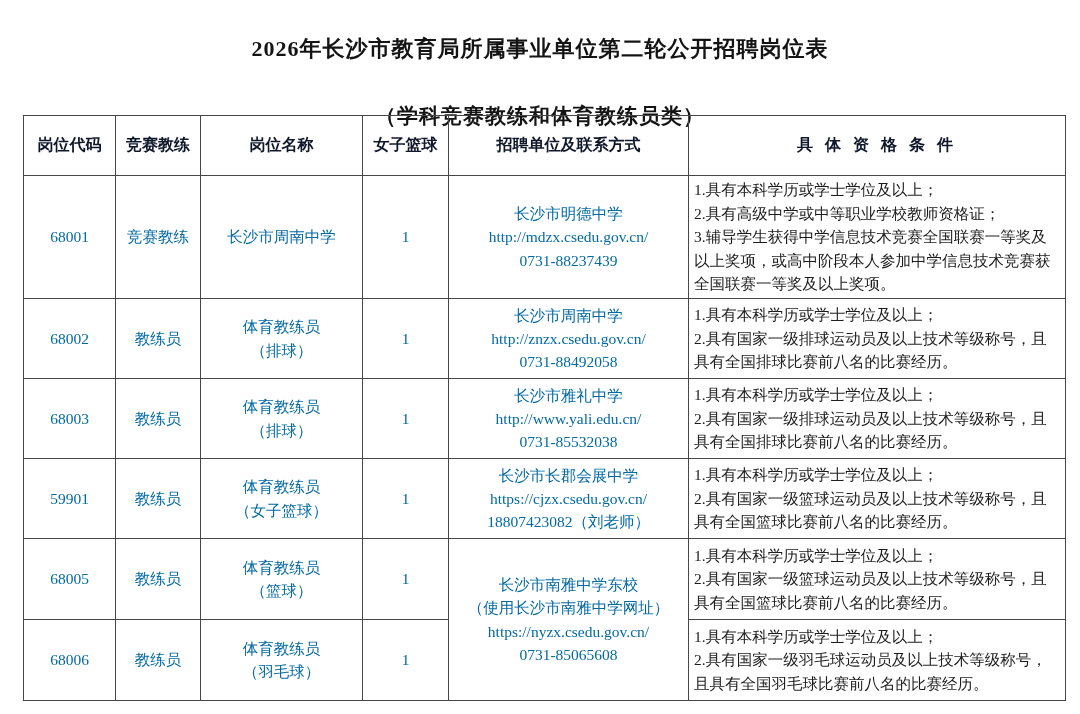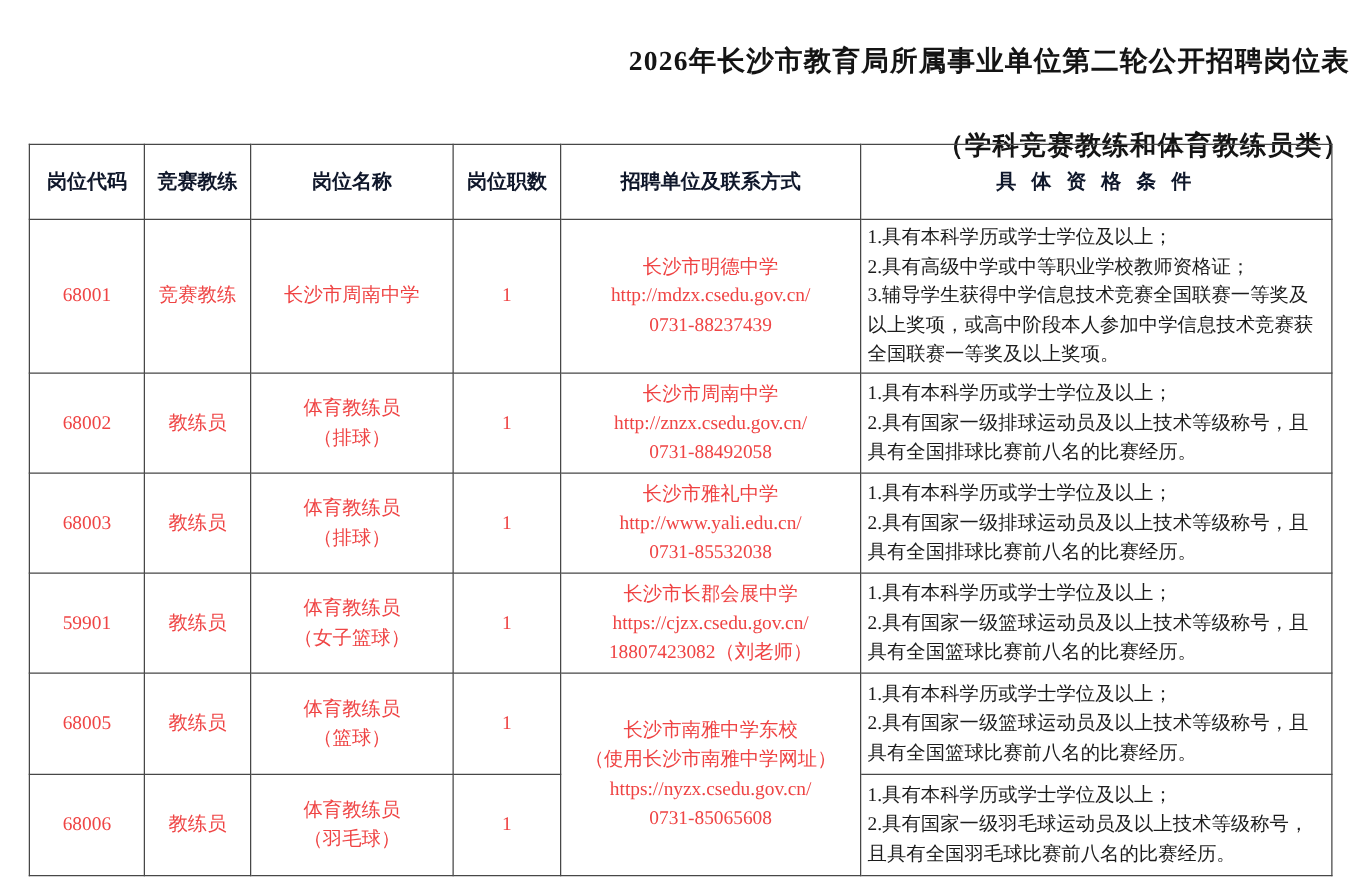--- a/index.html
+++ b/index.html
@@ -5,21 +5,21 @@
   * { margin: 0; padding: 0; box-sizing: border-box; }
   html, body { background: #ffffff; }
   body {
     width: 1080px; height: 714px;
     font-family: "Liberation Serif", "DejaVu Serif", serif;
     color: #1c1c1c;
     position: relative;
     overflow: hidden;
   }
   .page { position: absolute; inset: 0; background: #ffffff; }
-  .titles { position: absolute; top: 33px; left: 0; width: 100%; text-align: right; }
+  .titles { position: absolute; top: 33px; left: 0; width: 100%; text-align: center; }
   .title-main {
     font-size: 22px; font-weight: bold; letter-spacing: 1px; line-height: 1.45;
     color: #141414;
   }
   .title-sub {
     font-size: 21px; font-weight: bold; letter-spacing: 1px; line-height: 1.45;
     color: #141414;
     margin-top: 36px;
   }
   table.job-table {
@@ -34,21 +34,21 @@
   }
   .job-table th {
     font-size: 16px; font-weight: bold; text-align: center; vertical-align: middle;
     color: #0f172a;
   }
   .th-spread { letter-spacing: 4px; }
   td.c {
     text-align: center; vertical-align: middle;
     font-size: 15.5px; line-height: 1.5;
     white-space: pre-line;
-    color: #ef4444;
+    color: #0369a1;
   }
   td.req {
     text-align: left; vertical-align: middle;
     font-size: 15.5px; line-height: 1.52;
     padding: 2px 4px 2px 5px;
     white-space: pre-line;
     color: #1c1c1c;
     margin-top: 32px;
   }
   tr.hdr  { height: 60px; }
@@ -73,21 +73,21 @@
       <col style="width:162px">
       <col style="width:86px">
       <col style="width:240px">
       <col style="width:377px">
     </colgroup>
     <tbody>
       <tr class="hdr">
         <th>岗位代码</th>
         <th>竞赛教练</th>
         <th>岗位名称</th>
-        <th>岗位职数</th>
+        <th>女子篮球</th>
         <th>招聘单位及联系方式</th>
         <th class="th-spread">具 体 资 格 条 件</th>
       </tr>
 
       <tr class="r1">
         <td class="c">68001</td>
         <td class="c">竞赛教练</td>
         <td class="c">长沙市周南中学</td>
         <td class="c">1</td>
         <td class="c">长沙市明德中学

